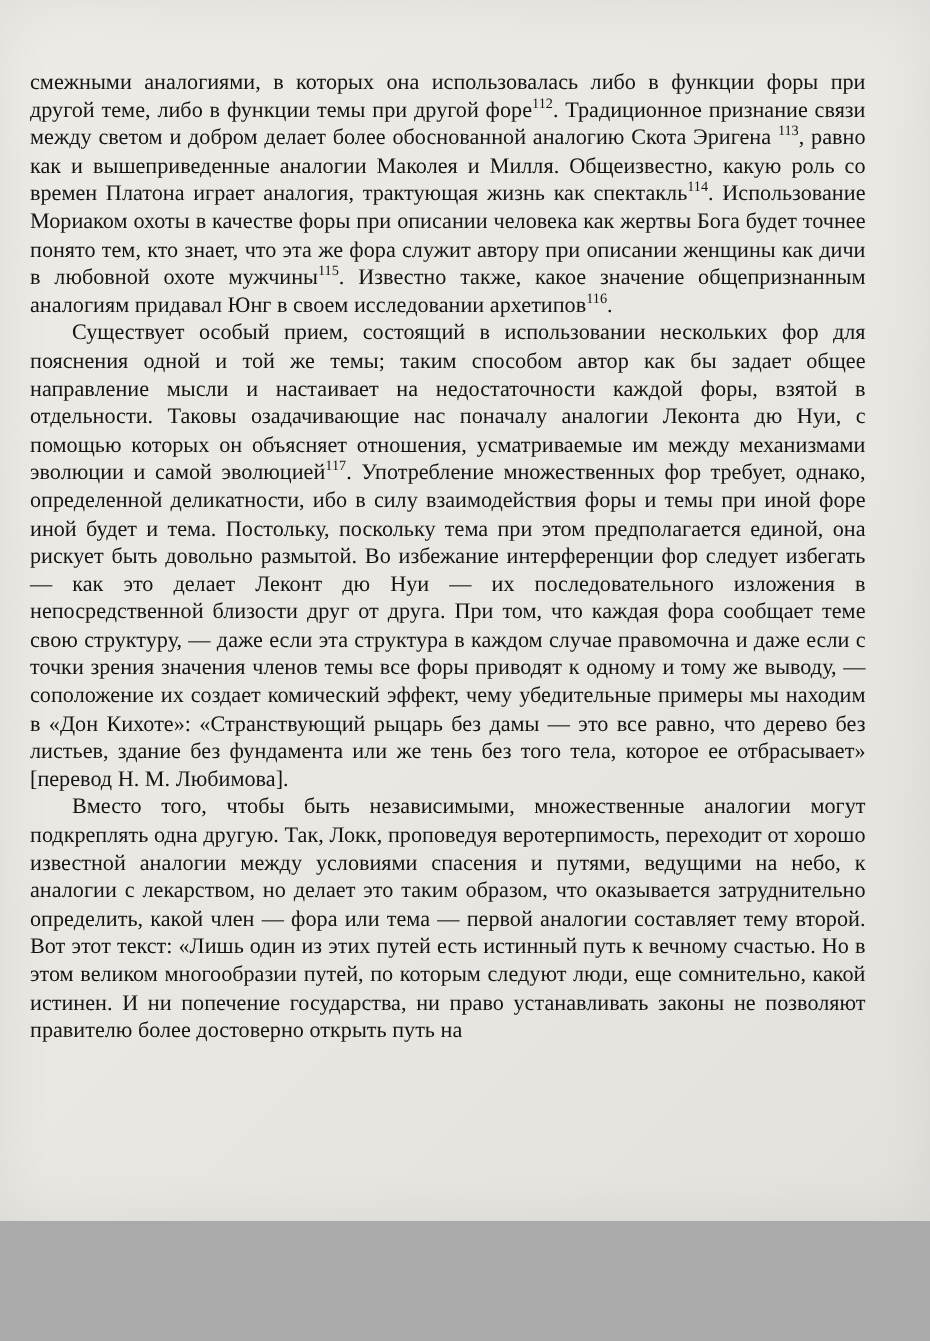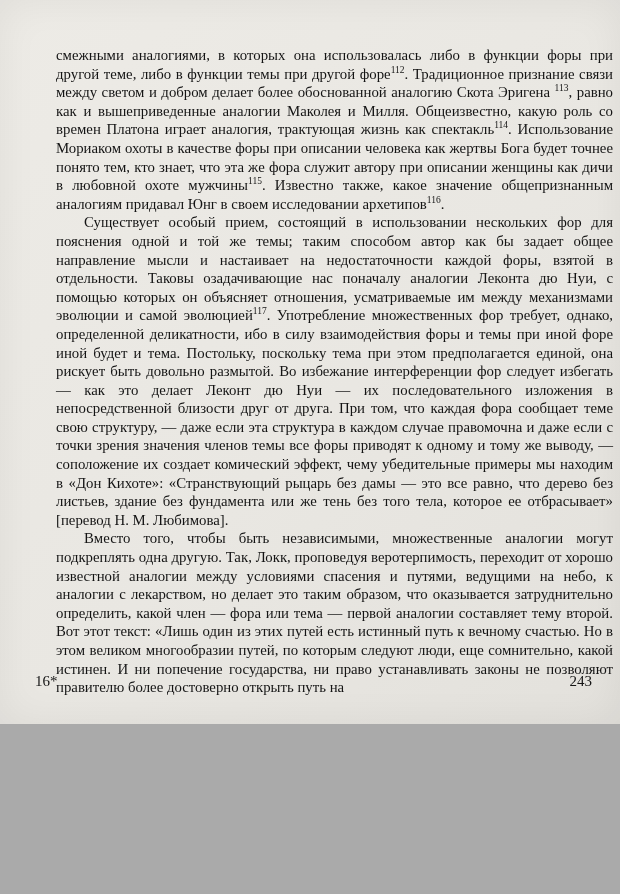--- a/index.html
+++ b/index.html
@@ -9,24 +9,24 @@
   body {
     width: 620px;
     height: 894px;
     background: #aaa;
     font-family: "Liberation Serif", "DejaVu Serif", serif;
   }
   .scan-page {
     position: relative;
     box-sizing: border-box;
     width: 620px;
-    height: 724px;
+    height: 814px;
     background: linear-gradient(135deg, #edebe6 0%, #e9e7e2 55%, #e3e1dc 100%);
     box-shadow: inset 0 0 40px rgba(0,0,0,0.06);
-    padding: 46px 28px 0 56px;
+    padding: 46px 28px 0 20px;
     color: #141414;
     overflow: hidden;
   }
   .text-block {
     width: 557px;
     font-size: 14.8px;
     line-height: 18.6px;
     text-align: justify;
     hyphens: auto;
     -webkit-hyphens: auto;
@@ -56,17 +56,13 @@
 </style>
 </head>
 <body>
 
 <div class="scan-page">
   <div class="text-block" id="text-block">
       <p class="para">смежными аналогиями, в которых она использовалась либо в функции форы при другой теме, либо в функции темы при другой форе<sup class="fn">112</sup>. Традиционное признание связи между светом и добром делает более обоснованной аналогию Скота Эригена <sup class="fn">113</sup>, равно как и вышеприведенные аналогии Маколея и Милля. Общеизвестно, какую роль со времен Платона играет аналогия, трактующая жизнь как спектакль<sup class="fn">114</sup>. Использование Мориаком охоты в качестве форы при описании человека как жертвы Бога будет точнее понято тем, кто знает, что эта же фора служит автору при описании женщины как дичи в любовной охоте мужчины<sup class="fn">115</sup>. Известно также, какое значение общепризнанным аналогиям придавал Юнг в своем исследовании архетипов<sup class="fn">116</sup>.</p>
       <p class="para indent">Существует особый прием, состоящий в использовании нескольких фор для пояснения одной и той же темы; таким способом автор как бы задает общее направление мысли и настаивает на недостаточности каждой форы, взятой в отдельности. Таковы озадачивающие нас поначалу аналогии Леконта дю Нуи, с помощью которых он объясняет отношения, усматриваемые им между механизмами эволюции и самой эволюцией<sup class="fn">117</sup>. Употребление множественных фор требует, однако, определенной деликатности, ибо в силу взаимодействия форы и темы при иной форе иной будет и тема. Постольку, поскольку тема при этом предполагается единой, она рискует быть довольно размытой. Во избежание интерференции фор следует избегать — как это делает Леконт дю Нуи — их последовательного изложения в непосредственной близости друг от друга. При том, что каждая фора сообщает теме свою структуру, — даже если эта структура в каждом случае правомочна и даже если с точки зрения значения членов темы все форы приводят к одному и тому же выводу, — соположение их создает комический эффект, чему убедительные примеры мы находим в «Дон Кихоте»: «Странствующий рыцарь без дамы — это все равно, что дерево без листьев, здание без фундамента или же тень без того тела, которое ее отбрасывает» [перевод Н. М. Любимова].</p>
       <p class="para indent">Вместо того, чтобы быть независимыми, множественные аналогии могут подкреплять одна другую. Так, Локк, проповедуя веротерпимость, переходит от хорошо известной аналогии между условиями спасения и путями, ведущими на небо, к аналогии с лекарством, но делает это таким образом, что оказывается затруднительно определить, какой член — фора или тема — первой аналогии составляет тему второй. Вот этот текст: «Лишь один из этих путей есть истинный путь к вечному счастью. Но в этом великом многообразии путей, по которым следуют люди, еще сомнительно, какой истинен. И ни попечение государства, ни право устанавливать законы не позволяют правителю более достоверно открыть путь на</p>
     </div>
-  <div class="page-footer">
-    <span>16*</span>
-    <span>243</span>
-  </div>
 </div>
 
 </body></html>

